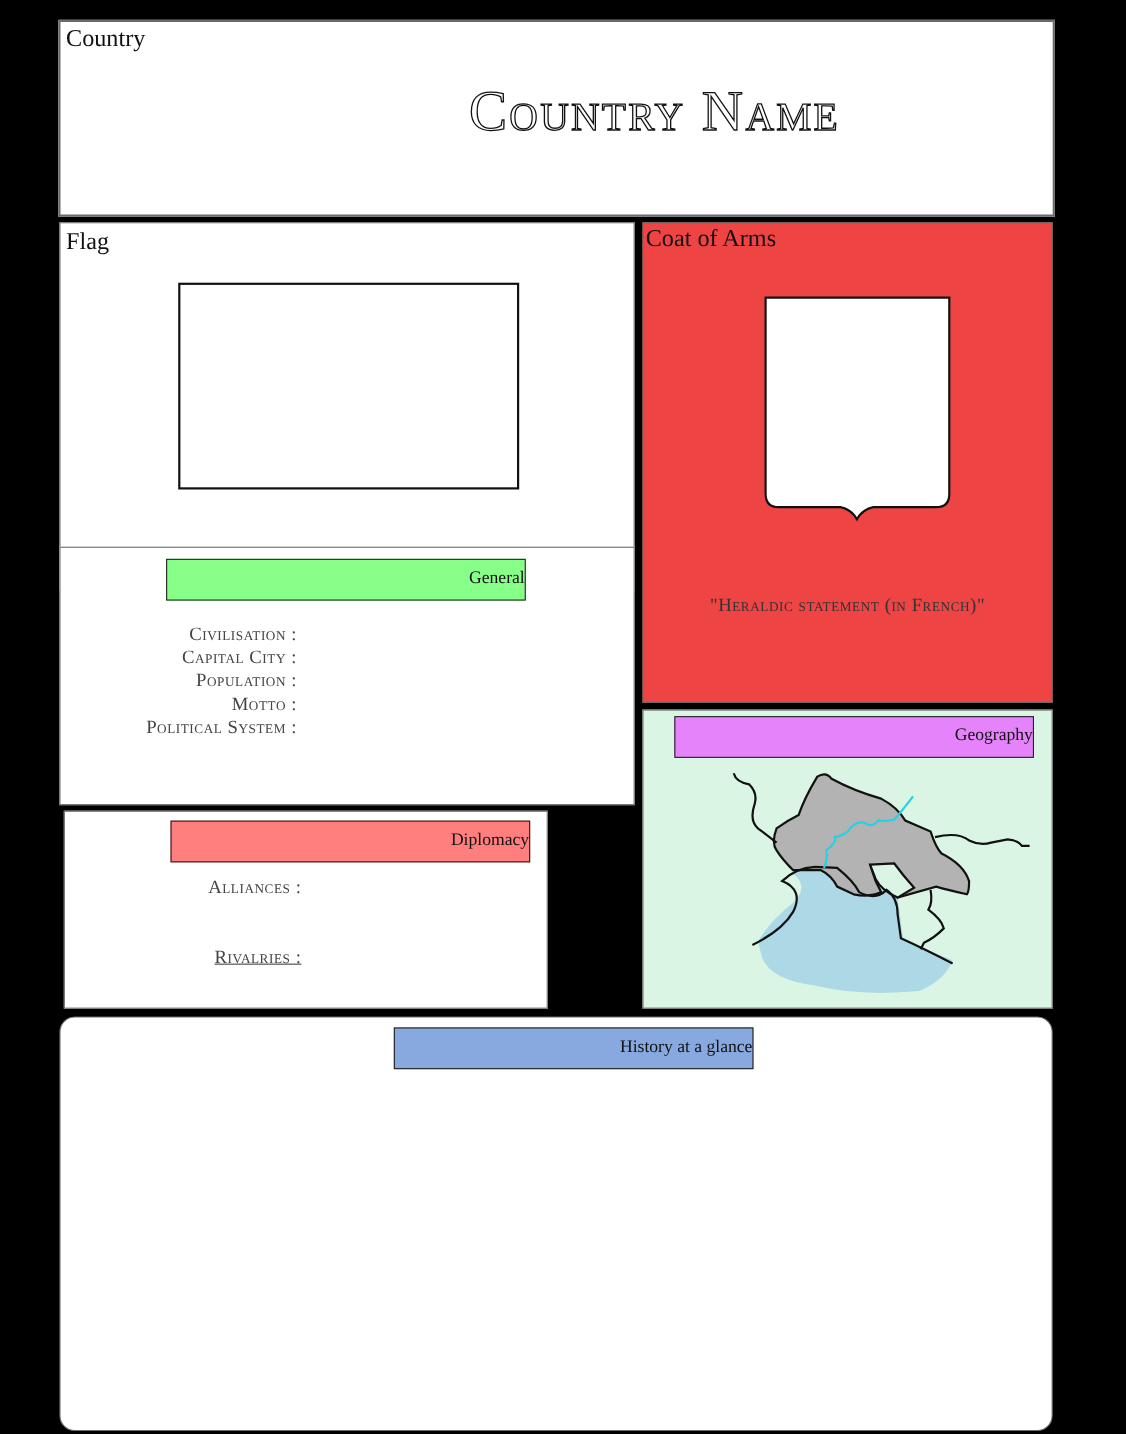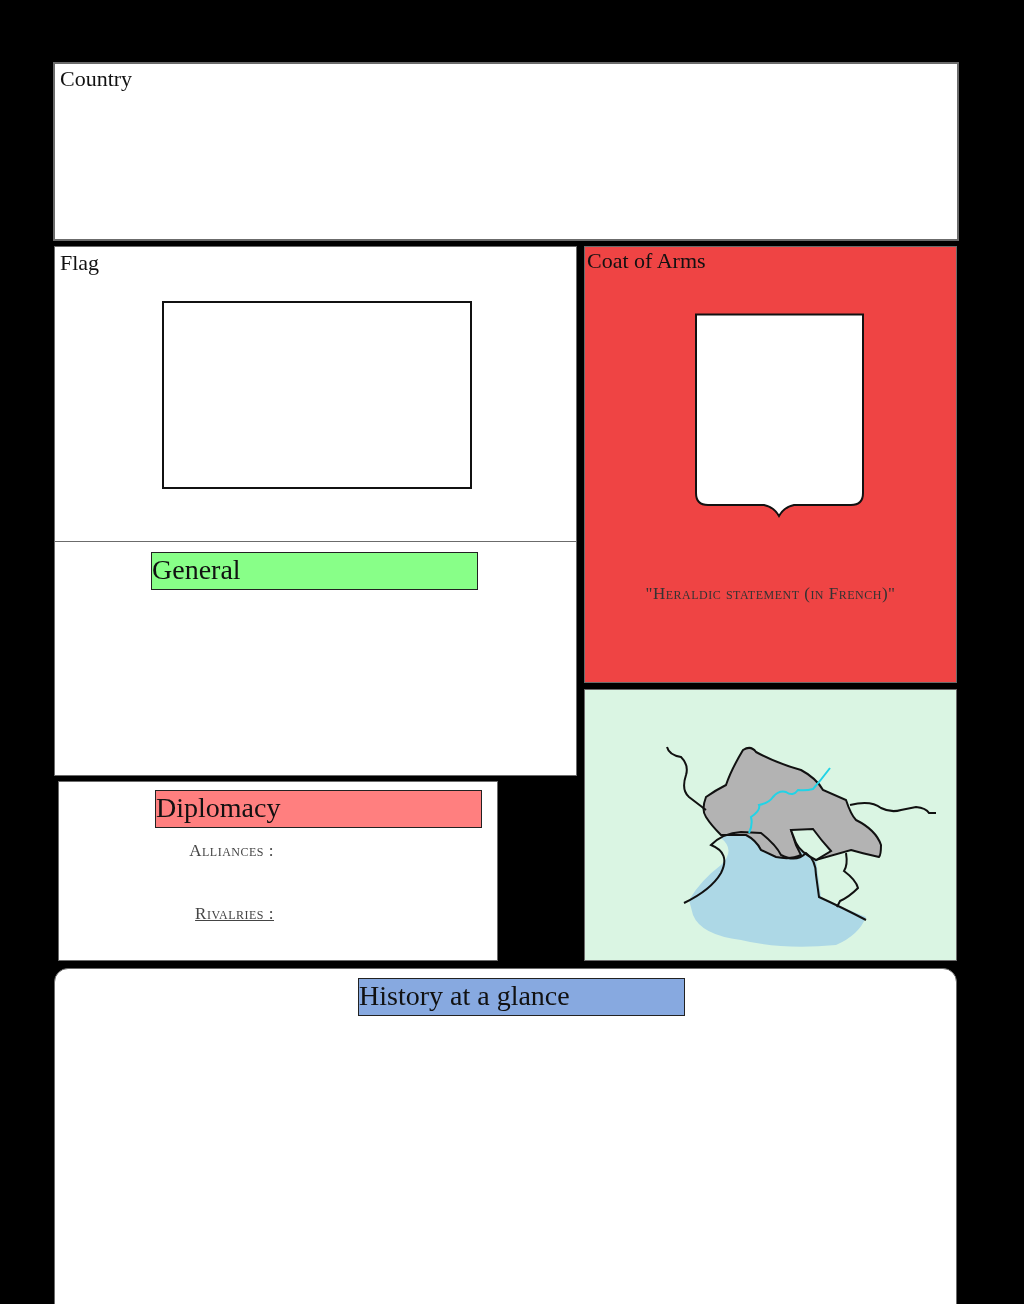--- a/index.html
+++ b/index.html
@@ -1,65 +1,74 @@
 <!DOCTYPE html>
 <html><head>
 <meta charset="utf-8">
 <style>
   html, body { margin:0; padding:0; }
   body { width:1024px; height:1304px; background:#000; position:relative; overflow:hidden;
          font-family:"Liberation Serif","DejaVu Serif",serif; color:#111; }
-  .panel { position:absolute; box-sizing:border-box; border:1px solid #6b6b6b;margin-top:44px; }
+  .panel { position:absolute; box-sizing:border-box; border:1px solid #6b6b6b; }
   .white { background:#fff; }
   .gray { background:#ef4444; }
   .mint { background:#daf5e3; }
   .corner-label { position:absolute; font-size:22px; color:#111; }
   .title-big { position:absolute; left:260px; top:52px; width:560px; text-align:center;
                font-size:52px; letter-spacing:2px; color:#fff;
                -webkit-text-stroke:1.2px #111; font-variant:small-caps; }
   .section-header { position:absolute; box-sizing:border-box; border:1.5px solid #222;
-                    text-align:left; font-size:28px; line-height:34px; height:38px; }
+                    text-align:right; font-size:16px; line-height:34px; height:38px; }
   .field-list { position:absolute; text-align:right; font-variant:small-caps; font-size:17px;
                 color:#444; letter-spacing:0.5px; }
   .field-list div { line-height:21px; height:21px; }
   .heraldic { position:absolute; left:0; width:100%; text-align:center; font-size:17px;
               color:#333; font-variant:small-caps; letter-spacing:0.5px; }
   .flag-box { position:absolute; border:2px solid #111; background:#fff; box-sizing:border-box; }
 </style>
 </head>
 <body>
 
 <div class="panel white" style="left:53px; top:18px; width:906px; height:179px; border:2px solid #6b6b6b;">
   <div class="corner-label" style="left:5px; top:2px;">Country</div>
+  <div class="title-big">Country Name</div>
 </div>
 
 <div class="panel white" style="left:54px; top:202px; width:523px; height:335px;">
   <div class="corner-label" style="left:5px; top:3px;">Flag</div>
   <div class="flag-box" style="left:107px; top:54px; width:310px; height:188px;"></div>
 </div>
 
 <div class="panel gray" style="left:584px; top:202px; width:373px; height:437px;">
   <div class="corner-label" style="left:2px; top:1px;">Coat of Arms</div>
   <svg width="172" height="206" style="position:absolute; left:109px; top:66px;" viewBox="0 0 172 206">
     <path d="M2,1.5 L169,1.5 L169,180 Q169,192 157,192 L100,192 Q90,194 85,203 Q80,194 70,192 L14,192 Q2,192 2,180 Z" fill="#fff" stroke="#111" stroke-width="2"></path>
   </svg>
   <div class="heraldic" style="top:337px;">"Heraldic statement (in French)"</div>
 </div>
 
 <div class="panel white" style="left:54px; top:497px; width:523px; height:235px;">
   <div class="section-header" style="left:96px; top:10px; width:327px; background:#88ff88;">General</div>
+  <div class="field-list" style="left:20px; top:68px; width:195px;">
+    <div>Civilisation :</div>
+    <div>Capital City :</div>
+    <div>Population :</div>
+    <div>Motto :</div>
+    <div>Political System :</div>
+  </div>
 </div>
 
 <div class="panel white" style="left:58px; top:737px; width:440px; height:180px;">
   <div class="section-header" style="left:96px; top:8px; width:327px; background:#ff7f7f;">Diplomacy</div>
   <div class="field-list" style="left:20px; top:59px; width:195px;">Alliances :</div>
   <div class="field-list" style="left:20px; top:122px; width:195px;text-decoration:underline;">Rivalries :</div>
 </div>
 
 <div class="panel mint" style="left:584px; top:645px; width:373px; height:272px;">
+  <div class="section-header" style="left:28px; top:5px; width:327px; background:#e583fb;">Geography</div>
   <svg width="373" height="272" style="position:absolute; left:0; top:0;" viewBox="584 645 373 272">
 
     <path d="M688,855 Q700,835 720,820 Q735,805 720,793 Q735,782 760,787 L805,800 Q815,810 815,815 L820,852 Q835,860 865,872 Q858,890 835,900 Q780,905 740,895 Q700,890 692,870 Z" fill="#add8e6" stroke="none"></path>
 
     <path d="M742,705 Q750,700 755,707 Q775,718 800,725 Q815,733 822,745 L845,755 Q850,770 855,775 Q875,785 880,800 Q880,810 878,812 Q860,808 850,805 L815,815 Q800,805 795,790 L790,785 L795,800 L800,810 Q790,815 775,812 L760,805 Q755,795 745,790 L720,790 Q710,780 705,772 Q700,765 705,752 Q715,745 725,740 Q730,725 742,705 Z" fill="#b3b3b3" stroke="#111" stroke-width="2"></path>
 
     <path d="M790,785 L812,784 Q820,795 830,806 L815,815 Q800,808 795,798 Z" fill="#daf5e3" stroke="#111" stroke-width="2"></path>
 
     <path d="M683,858 Q710,845 720,828 Q730,808 710,800 Q722,788 740,787 L760,788 Q775,800 780,810 Q795,818 805,808 Q815,815 815,830 L818,852 Q840,862 865,875" fill="none" stroke="#111" stroke-width="2"></path>
 

